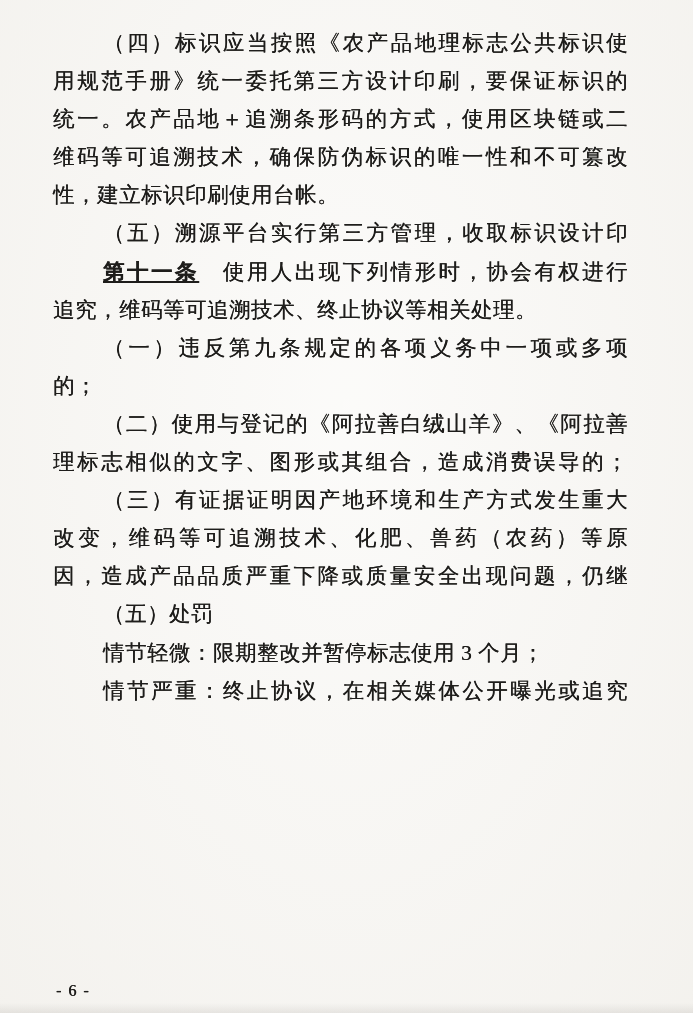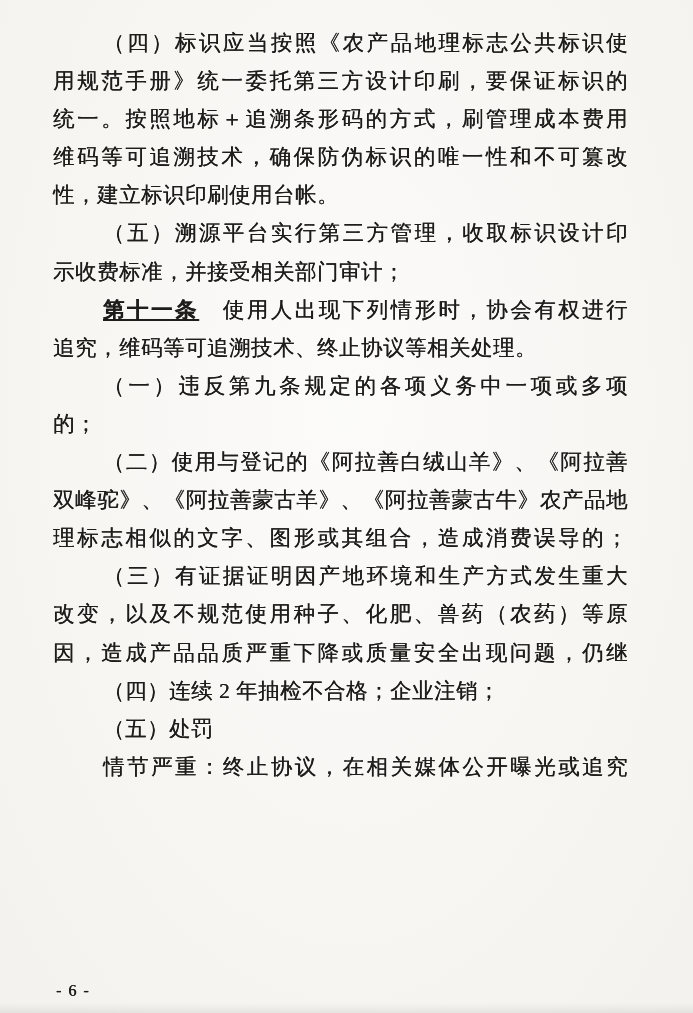--- a/index.html
+++ b/index.html
@@ -63,35 +63,33 @@
   }
 </style>
 </head>
 <body>
 
 <div class="scan-tint"></div>
 
 <div class="doc">
     <div class="line indent fill">（四）标识应当按照《农产品地理标志公共标识使</div>
     <div class="line fill">用规范手册》统一委托第三方设计印刷，要保证标识的</div>
-    <div class="line fill">统一。按照地标＋追溯条形码的方式，刷管理成本费用</div>
+    <div class="line fill">统一。农产品地＋追溯条形码的方式，使用区块链或二</div>
     <div class="line fill">维码等可追溯技术，确保防伪标识的唯一性和不可篡改</div>
     <div class="line">性，建立标识印刷使用台帐。</div>
     <div class="line indent fill">（五）溯源平台实行第三方管理，收取标识设计印</div>
-    <div class="line">示收费标准，并接受相关部门审计；</div>
     <div class="line indent fill"><span class="lead">第十一条</span>　使用人出现下列情形时，协会有权进行</div>
     <div class="line">追究，维码等可追溯技术、终止协议等相关处理。</div>
     <div class="line indent fill">（一）违反第九条规定的各项义务中一项或多项</div>
     <div class="line">的；</div>
     <div class="line indent fill">（二）使用与登记的《阿拉善白绒山羊》、《阿拉善</div>
-    <div class="line fill">双峰驼》、《阿拉善蒙古羊》、《阿拉善蒙古牛》农产品地</div>
     <div class="line fill">理标志相似的文字、图形或其组合，造成消费误导的；</div>
     <div class="line indent fill">（三）有证据证明因产地环境和生产方式发生重大</div>
-    <div class="line fill">改变，以及不规范使用种子、化肥、兽药（农药）等原</div>
+    <div class="line fill">改变，维码等可追溯技术、化肥、兽药（农药）等原</div>
     <div class="line fill">因，造成产品品质严重下降或质量安全出现问题，仍继</div>
-    <div class="line indent">（四）连续 2 年抽检不合格；企业注销；</div>
     <div class="line indent">（五）处罚</div>
+    <div class="line indent">情节轻微：限期整改并暂停标志使用 3 个月；</div>
     <div class="line indent fill">情节严重：终止协议，在相关媒体公开曝光或追究</div>
   </div>
 
 <div class="footer">- 6 -</div>
 
 <div class="scan-edge"></div>
 
 </body></html>

